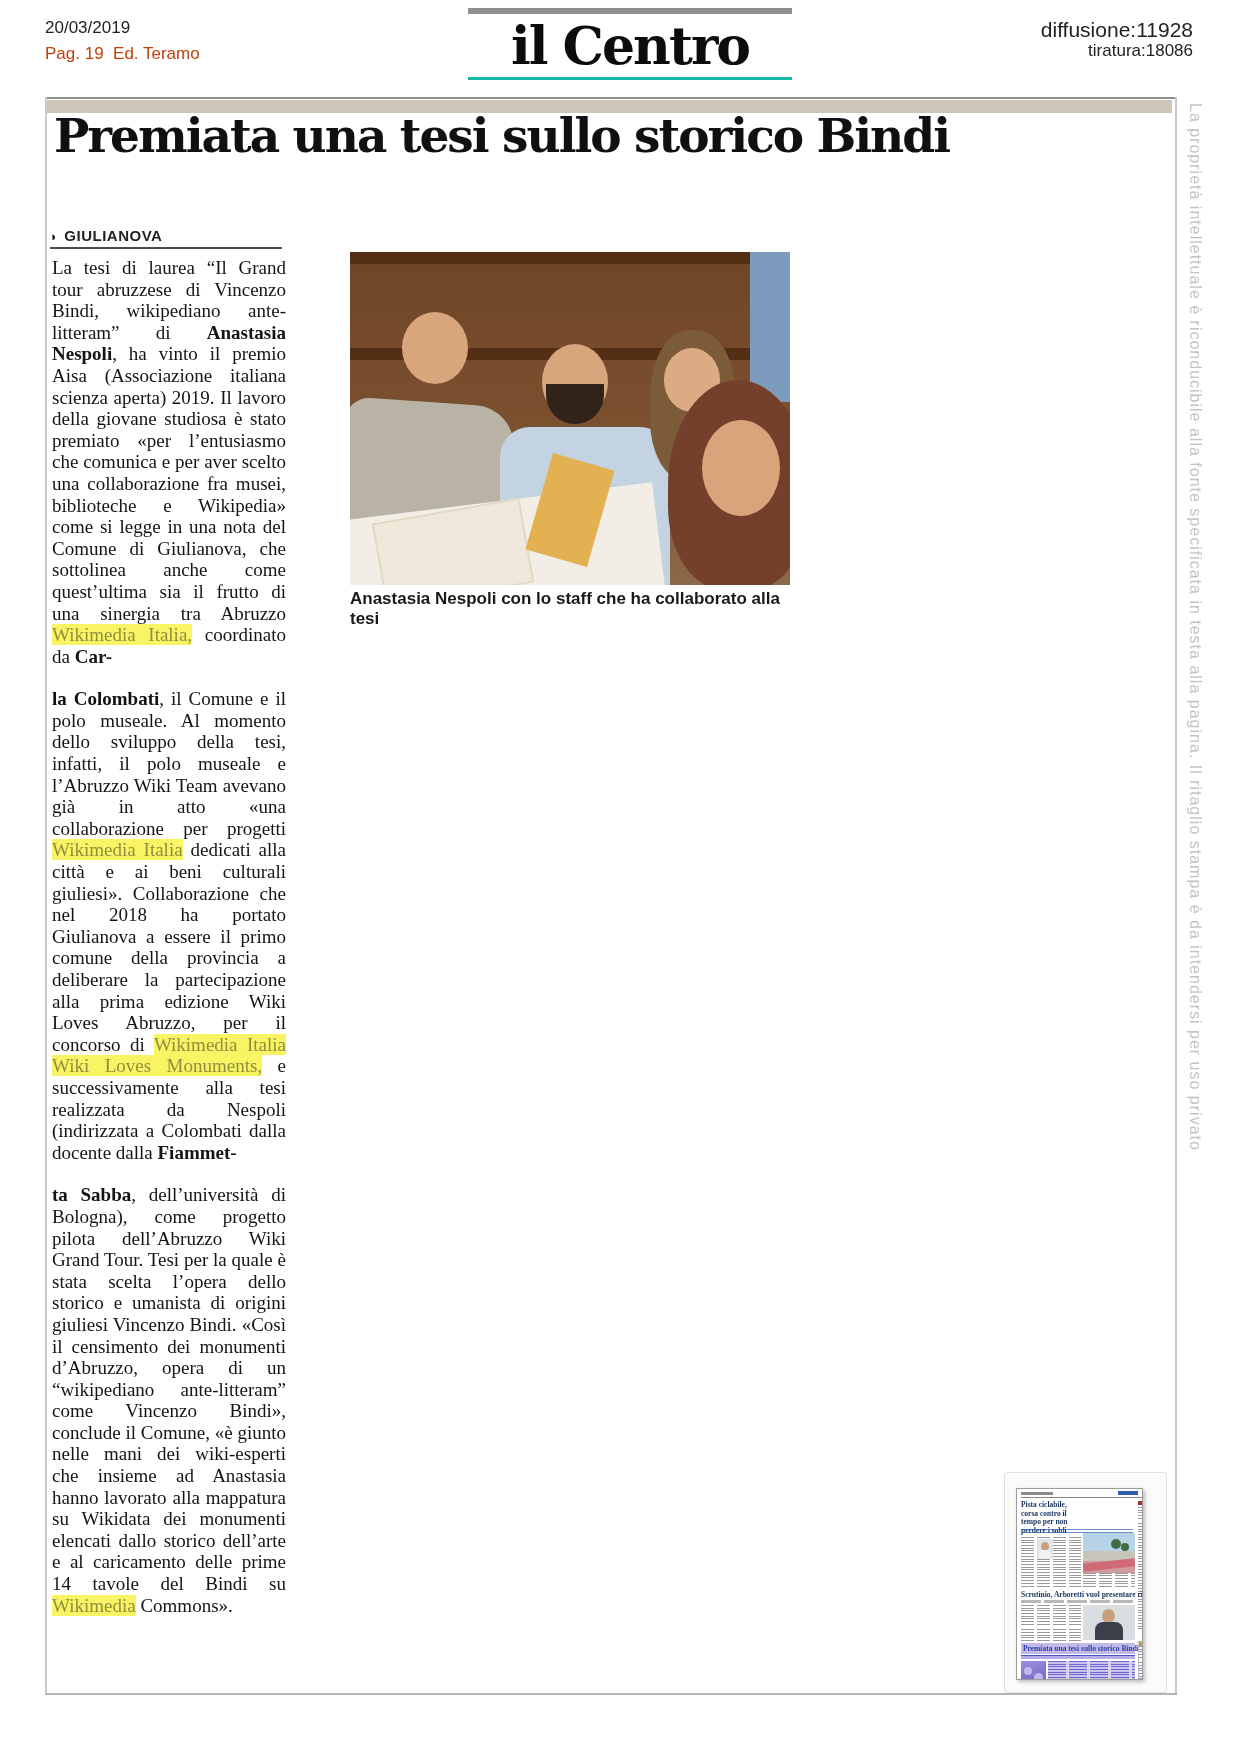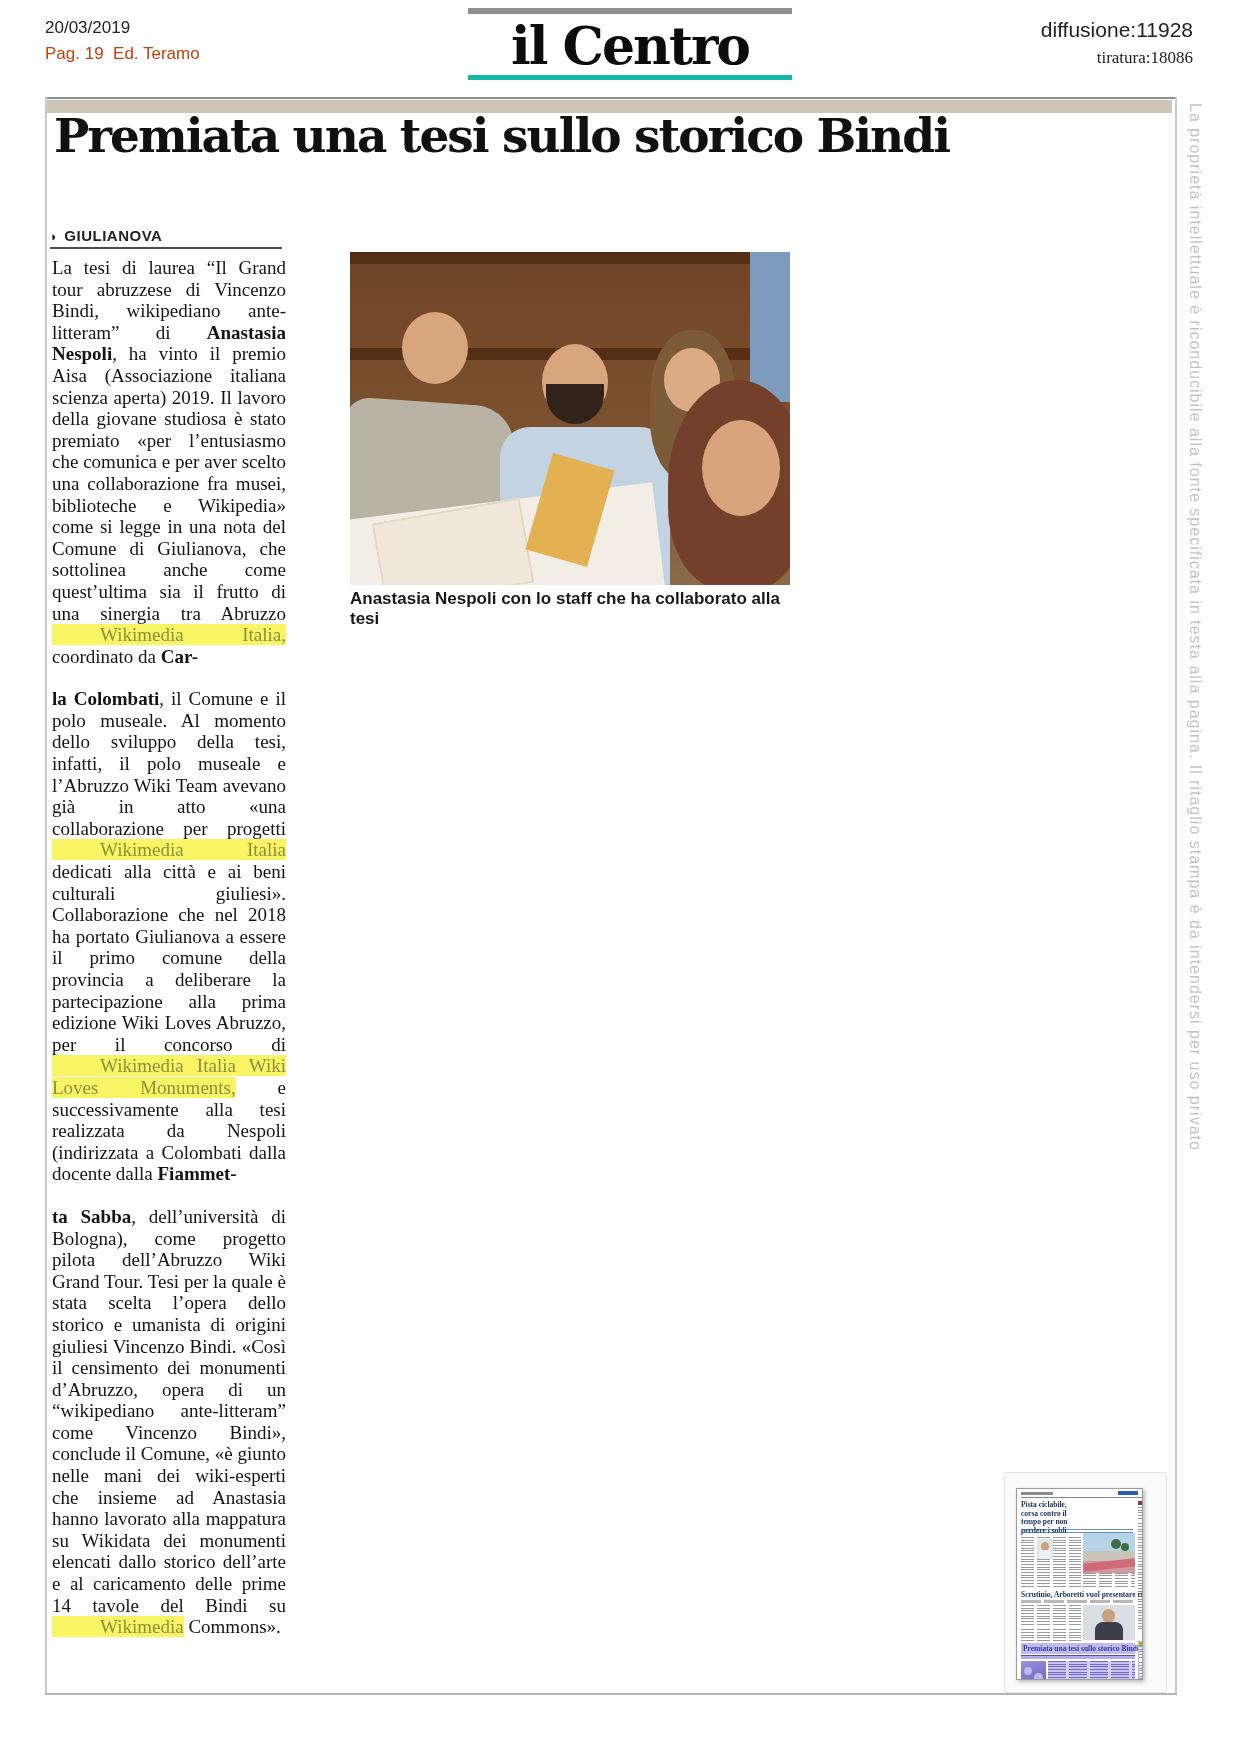--- a/index.html
+++ b/index.html
@@ -5,23 +5,23 @@
   * { margin:0; padding:0; box-sizing:border-box; }
   html,body { background:#ffffff; }
   .page {
     position:relative; width:1240px; height:1755px; background:#ffffff;
     font-family:"Liberation Sans", sans-serif; color:#1a1a1a; overflow:hidden;
   }
   
   .hdr-date   { position:absolute; left:45px; top:18px;  font-size:17px; color:#222; }
   .hdr-pag    { position:absolute; left:45px; top:44px;  font-size:17px; color:#c2410c; white-space:pre; }
   .hdr-diff   { position:absolute; right:47px; top:18px; font-size:21px; color:#222; }
-  .hdr-tir    { position:absolute; right:47px; top:48px; font-size:17px; color:#222;font-family:Liberation Serif, serif; }
+  .hdr-tir    { position:absolute; right:47px; top:41px; font-size:17px; color:#222; }
   .masthead   { position:absolute; left:468px; top:8px; width:324px; height:72px; text-align:center;
-                border-bottom:5px solid #14b8a6; }
+                border-bottom:3px solid #14b8a6; }
   .masthead .bar { height:6px; background:#8f8f8f; margin-bottom:2px; }
   .masthead .logo-text { font-family:"DejaVu Serif", serif; font-weight:900; font-size:52px;
                 line-height:60px; letter-spacing:-2px; color:#0c0c0c; }
   
   .frame-top    { position:absolute; left:45px; top:97px;  width:1132px; height:2px; background:#8d8d8d; }
   .accent-bar   { position:absolute; left:47px; top:100px; width:1125px; height:13px; background:var(--tan,#cdc5b8); }
   .frame-left   { position:absolute; left:45px; top:97px;  width:2px; height:1598px; background:#c9c9c9; }
   .frame-right  { position:absolute; left:1175px; top:97px; width:2px; height:1598px; background:#c9c9c9; }
   .frame-bottom { position:absolute; left:45px; top:1693px; width:1132px; height:2px; background:#b5b5b5; }
   
@@ -39,21 +39,21 @@
   .section { position:absolute; left:50px; top:227px; font-size:15px; font-weight:700; color:#222;
              letter-spacing:0.5px; }
   .section .bullet { font-size:13px; margin-right:6px; color:#111; }
   .section-rule { position:absolute; left:50px; top:247px; width:232px; height:2px; background:#4c4c4c; }
   
   .body-col { position:absolute; left:52px; top:257px; width:234px;
               font-family:"Liberation Serif", serif; font-size:19px; line-height:21.6px;
               color:#141414; text-align:justify; }
   .body-col p { margin-bottom:21px; }
   .body-col .b { font-weight:700; }
-  .body-col .h { background:var(--hl-bg,#f9f464); color:var(--hl-text,#8f8f3f);padding-left:48px; }
+  .body-col .h { background:var(--hl-bg,#f9f464); color:var(--hl-text,#8f8f3f); }
   
   .photo { position:absolute; left:350px; top:252px; width:440px; height:333px; overflow:hidden;
            background:linear-gradient(180deg,#6e4526 0%,#7c5130 55%,#8a6a48 100%); }
   .shelf  { position:absolute; left:0; width:100%; height:12px; background:#552f15; }
   .books  { position:absolute; left:0; width:100%; height:84px;
             background:repeating-linear-gradient(90deg,#ece7da 0 7px,#cfc8b6 7px 13px,#a99878 13px 16px,#f0ebdf 16px 25px,#84elserif 25px 26px,#8a7a5f 25px 28px); }
   .fig { position:absolute; }
   .head { position:absolute; border-radius:50%; background:#d7a67d; }
   .photo .p1-body { left:-10px; top:150px; width:170px; height:185px; background:#b9b3a5; border-radius:24px 40px 0 0; transform:rotate(4deg); }
   .photo .p1-head { left:52px; top:60px; width:66px; height:72px; }

